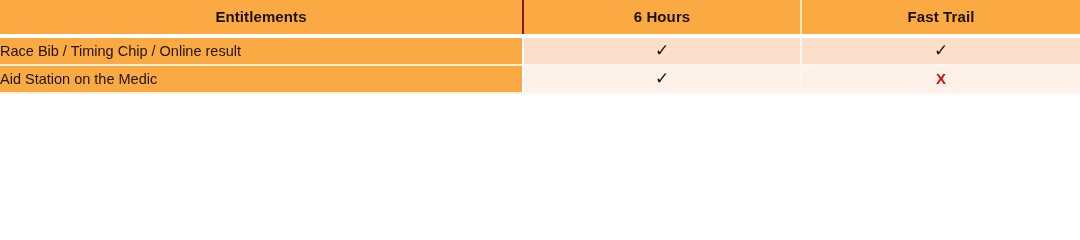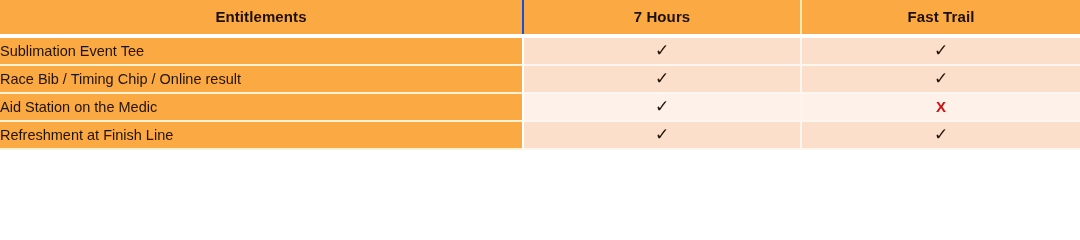--- a/index.html
+++ b/index.html
@@ -35,21 +35,21 @@
     color: #1c1008;
     font-weight: bold;
     font-size: 15px;
     text-align: center;
     height: 34px;
     line-height: 34px;
     vertical-align: middle;
     letter-spacing: 0.1px;
   }
   .hdr-cell.left-col {
-    border-right: 2px solid #1d4ed8;
+    border-right: 2px solid #7f1d1d;
     width: 522px;
   }
   .hdr-cell.mid-col {
     border-right: 2px solid #fbe7b0;
   }
   .hdr-spacer-row td {
     height: 4px;
     background: #ffffff;
   }
 
@@ -104,40 +104,31 @@
 <table class="comparison-table">
   <colgroup>
     <col class="col-entitlement">
     <col class="col-pkg">
     <col class="col-pkg">
   </colgroup>
 
   <thead>
     <tr>
       <th class="hdr-cell left-col">Entitlements</th>
-      <th class="hdr-cell mid-col">7 Hours</th>
+      <th class="hdr-cell mid-col">6 Hours</th>
       <th class="hdr-cell">Fast Trail</th>
     </tr>
     <tr class="hdr-spacer-row">
       <td></td>
       <td></td>
       <td></td>
     </tr>
   </thead>
 
   <tbody>
-    <tr class="shade-a">
-      <td class="ent-cell">Sublimation Event Tee</td>
-      <td class="mark-cell mid-col">
-        <span class="mark-yes">✓</span>
-      </td>
-      <td class="mark-cell">
-        <span class="mark-yes">✓</span>
-      </td>
-    </tr>
 
     <tr class="shade-a">
       <td class="ent-cell">Race Bib / Timing Chip / Online result</td>
       <td class="mark-cell mid-col">
         <span class="mark-yes">✓</span>
       </td>
       <td class="mark-cell">
         <span class="mark-yes">✓</span>
       </td>
     </tr>
@@ -145,25 +136,16 @@
     <tr class="shade-b">
       <td class="ent-cell">Aid Station on the Medic</td>
       <td class="mark-cell mid-col">
         <span class="mark-yes">✓</span>
       </td>
       <td class="mark-cell">
         <span class="mark-no">X</span>
       </td>
     </tr>
 
-    <tr class="shade-a">
-      <td class="ent-cell">Refreshment at Finish Line</td>
-      <td class="mark-cell mid-col">
-        <span class="mark-yes">✓</span>
-      </td>
-      <td class="mark-cell">
-        <span class="mark-yes">✓</span>
-      </td>
-    </tr>
 
 
   </tbody>
 </table>
 
 </body></html>

